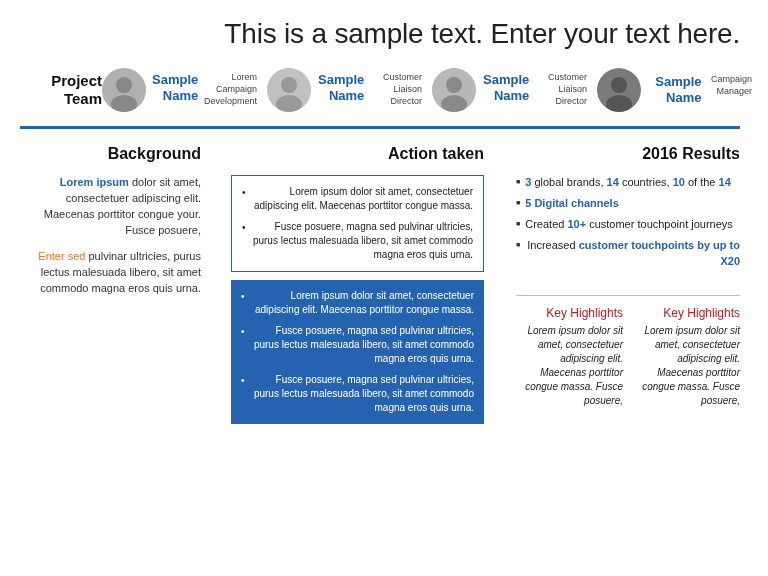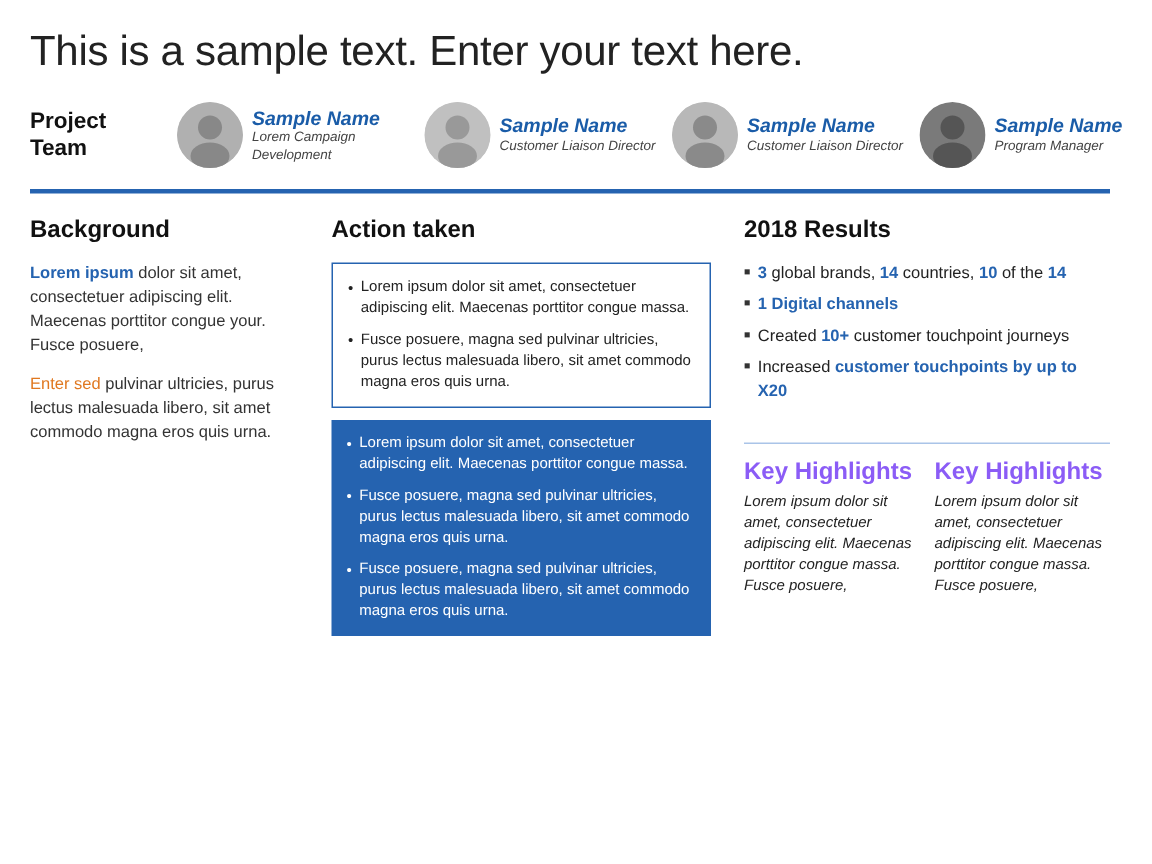--- a/index.html
+++ b/index.html
@@ -7,36 +7,37 @@
       font-family: Arial, sans-serif;
       background: #fff;
       width: 768px;
       min-height: 576px;
       overflow: hidden;
     }
 
     .page {
       width: 760px;
       padding: 18px 20px 20px 20px;
+      text-align: right;
     }
 
     
     .main-title {
       font-size: 28px;
       font-weight: 400;
       color: #222;
       margin-bottom: 18px;
       letter-spacing: -0.2px;
     }
 
     
     .project-team-section {
       display: flex;
       align-items: center;
-      gap: 16px;
+      gap: 0;
       margin-bottom: 6px;
       padding-bottom: 8px;
     }
 
     .team-label {
       font-size: 15px;
       font-weight: 700;
       color: #111;
       min-width: 82px;
       line-height: 1.2;
@@ -68,22 +69,21 @@
       justify-content: center;
     }
 
     .avatar svg {
       width: 44px;
       height: 44px;
     }
 
     .member-info {
       display: flex;
-      flex-direction: column;
-      font-style: italic;
+      flex-direction: row;
     }
 
     .member-name {
       font-size: 13px;
       font-weight: 700;
       color: #1a5ca8;
       line-height: 1.2;
     }
 
     .member-role {
@@ -96,21 +96,21 @@
     .divider {
       width: 100%;
       height: 3px;
       background: #2563b0;
       margin-bottom: 16px;
     }
 
     
     .columns {
       display: flex;
-      gap: 6px;
+      gap: 16px;
       align-items: flex-start;
     }
 
     
     .col-background {
       width: 195px;
       padding-right: 14px;
     }
 
     .col-title {
@@ -233,23 +233,23 @@
     .highlights-row {
       display: flex;
       gap: 10px;
     }
 
     .highlight-col {
       flex: 1;
     }
 
     .highlight-col-title {
-      font-size: 16px;
-      font-weight: 700;
-      color: #8b5cf6;
+      font-size: 12px;
+      font-weight: 400;
+      color: #b91c1c;
       margin-bottom: 4px;
     }
 
     .highlight-col-text {
       font-size: 10px;
       line-height: 1.4;
       color: #222;
       font-style: italic;
     }
   </style>
@@ -309,21 +309,21 @@
       <div class="team-member">
         <div class="avatar">
           <svg viewBox="0 0 44 44" xmlns="http://www.w3.org/2000/svg">
             <circle cx="22" cy="22" r="22" fill="#7a7a7a"></circle>
             <circle cx="22" cy="17" r="8" fill="#555"></circle>
             <ellipse cx="22" cy="36" rx="13" ry="9" fill="#555"></ellipse>
           </svg>
         </div>
         <div class="member-info">
           <span class="member-name">Sample Name</span>
-          <span class="member-role">Program Manager</span>
+          <span class="member-role">Campaign Manager</span>
         </div>
       </div>
 
     </div>
   </div>
 
   <div class="divider"></div>
 
   <div class="columns">
 
@@ -365,30 +365,30 @@
           <span>Fusce posuere, magna sed pulvinar ultricies, purus lectus malesuada libero, sit amet commodo magna eros quis urna.</span>
         </div>
         <div class="action-item-blue">
           <span class="bullet">•</span>
           <span>Fusce posuere, magna sed pulvinar ultricies, purus lectus malesuada libero, sit amet commodo magna eros quis urna.</span>
         </div>
       </div>
     </div>
 
     <div class="col-results">
-      <div class="col-title">2018 Results</div>
+      <div class="col-title">2016 Results</div>
 
       <ul class="results-list">
         <li>
           <span>
             <strong class="bold-blue">3</strong> global brands, <strong class="bold-blue">14</strong> countries, <strong class="bold-blue">10</strong> of the <strong class="bold-blue">14</strong>
           </span>
         </li>
         <li>
-          <strong class="bold-blue">1 Digital channels</strong>
+          <strong class="bold-blue">5 Digital channels</strong>
         </li>
         <li>
           <span>Created <strong class="bold-blue">10+</strong> customer touchpoint journeys</span>
         </li>
         <li>
           <span>Increased <strong class="bold-blue">customer touchpoints by up to X20</strong></span>
         </li>
       </ul>
 
       <div class="results-divider"></div>

